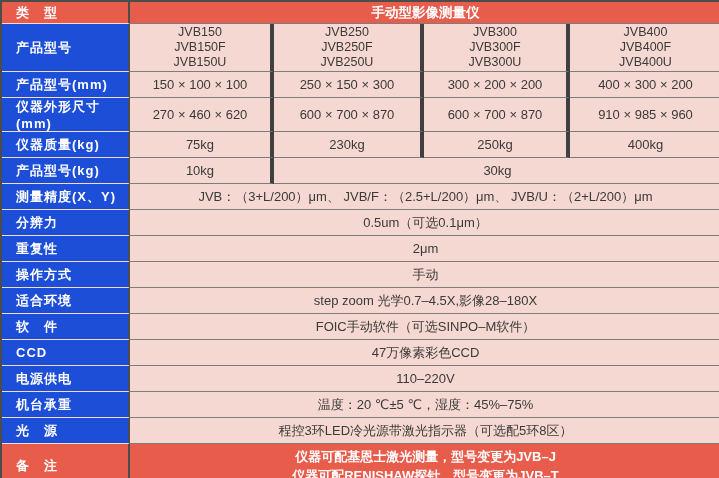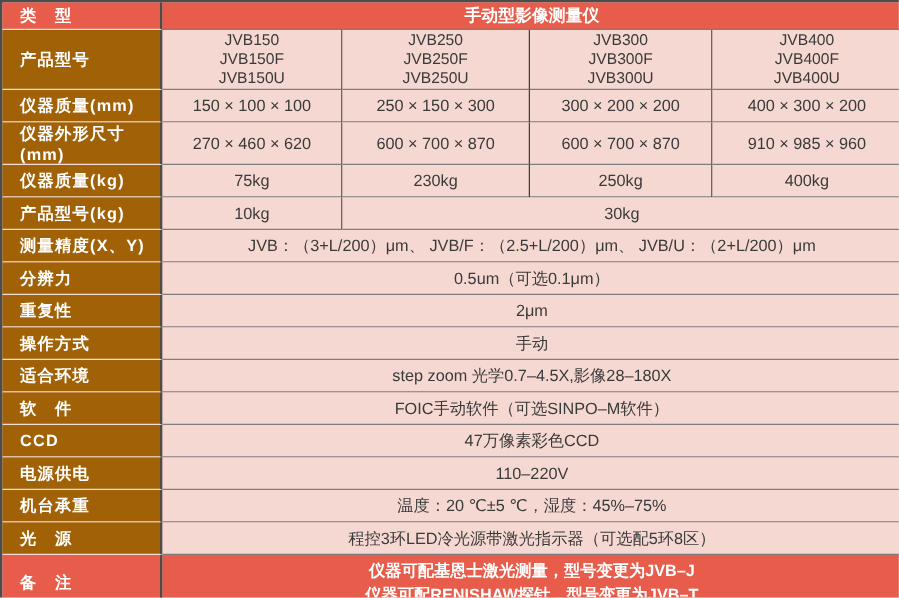--- a/index.html
+++ b/index.html
@@ -22,36 +22,36 @@
   tr.r-models{height:48px;}
   tr.r-note{height:44px;}
 
   th,td{
     padding:0;
     font-size:13px;
     vertical-align:middle;
     overflow:hidden;
   }
   th.rh{
-    background:#a16207;
+    background:#1d4ed8;
     color:#ffffff;
     font-weight:bold;
     text-align:left;
     padding-left:14px;
     letter-spacing:1px;
     border-right:2px solid #4c4c4c;
     border-bottom:1px solid #f2ddd9;
   }
   td.val{
     background:#f6d8d2;
     color:#3a3a3a;
     text-align:center;
     border-bottom:1px solid #7d7d7d;
   }
-  td.mid{border-right:1px solid #404040;}
+  td.mid{border-right:4px solid #404040;}
   td.models{
     white-space:pre-line;
     line-height:15px;
     font-size:12.5px;
   }
   tr.red th.rh, tr.red td.val{
     background:#e75c4a;
     color:#ffffff;
     font-weight:bold;
   }
@@ -94,21 +94,21 @@
 JVB250U</td>
     <td class="val mid models">JVB300
 JVB300F
 JVB300U</td>
     <td class="val models">JVB400
 JVB400F
 JVB400U</td>
   </tr>
 
   <tr>
-    <th class="rh">仪器质量(mm)</th>
+    <th class="rh">产品型号(mm)</th>
     <td class="val mid">150 × 100 × 100</td>
     <td class="val mid">250 × 150 × 300</td>
     <td class="val mid">300 × 200 × 200</td>
     <td class="val">400 × 300 × 200</td>
   </tr>
 
   <tr>
     <th class="rh">仪器外形尺寸(mm)</th>
     <td class="val mid">270 × 460 × 620</td>
     <td class="val mid">600 × 700 × 870</td>

